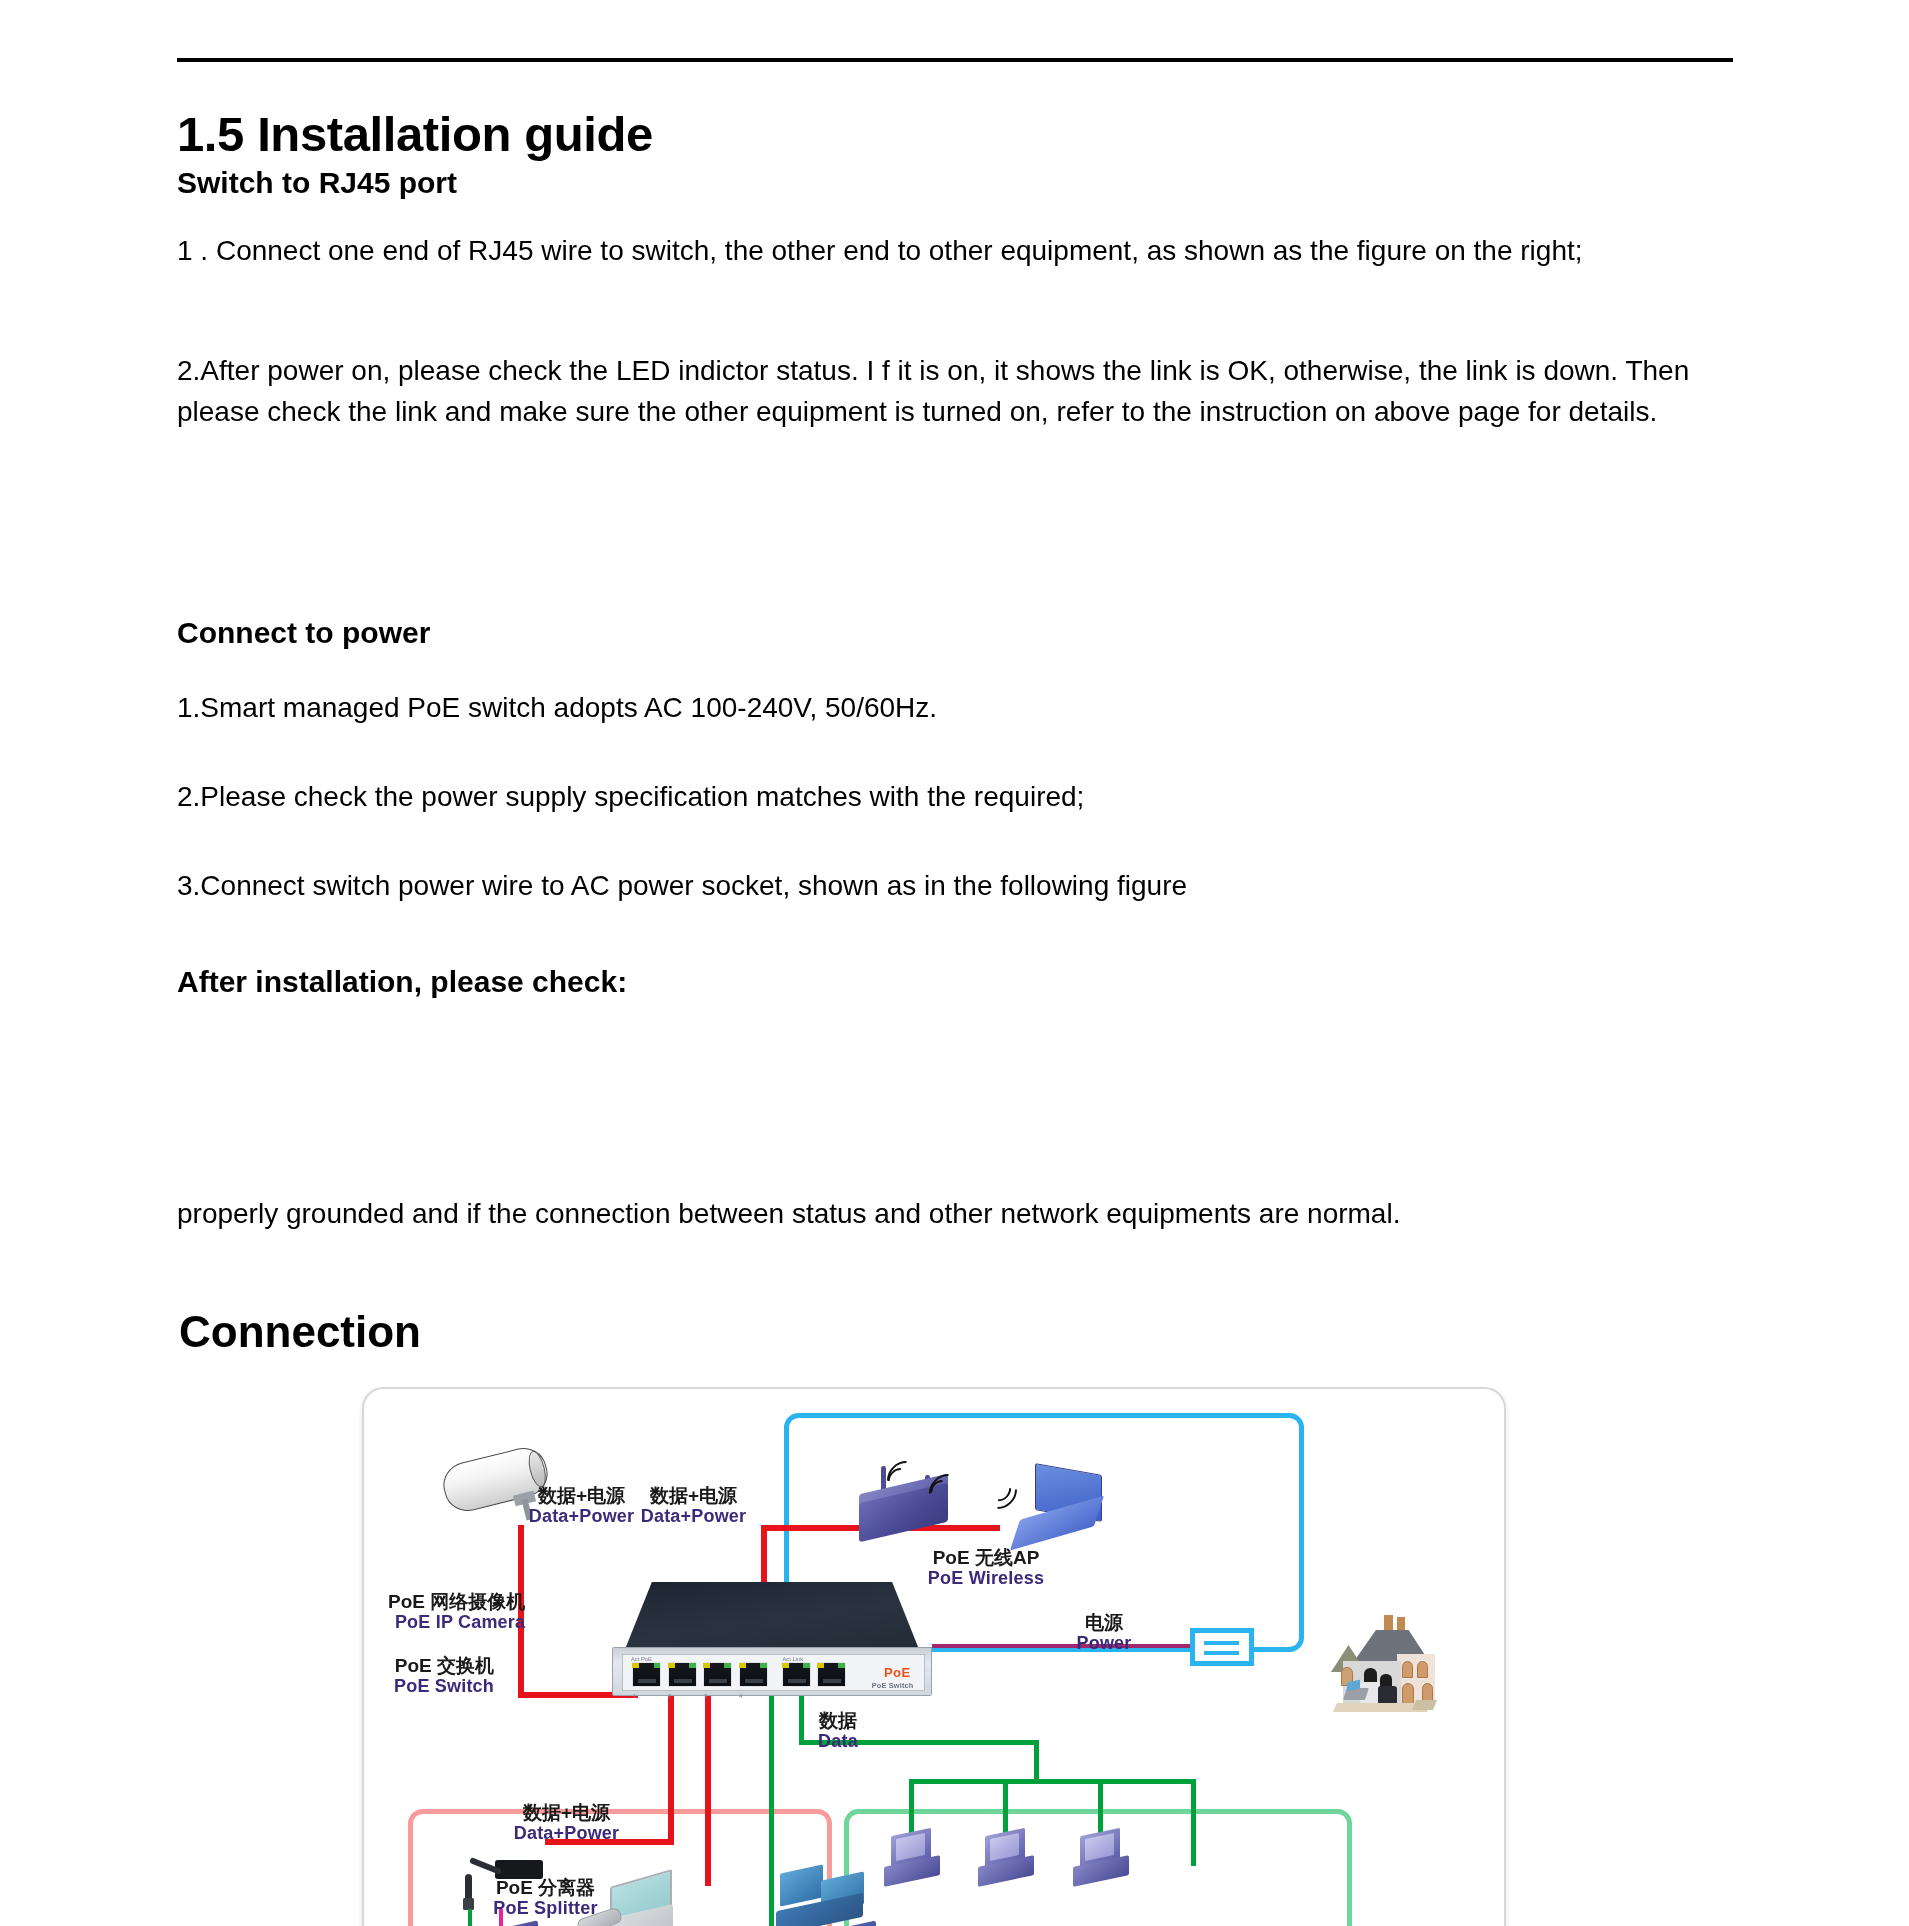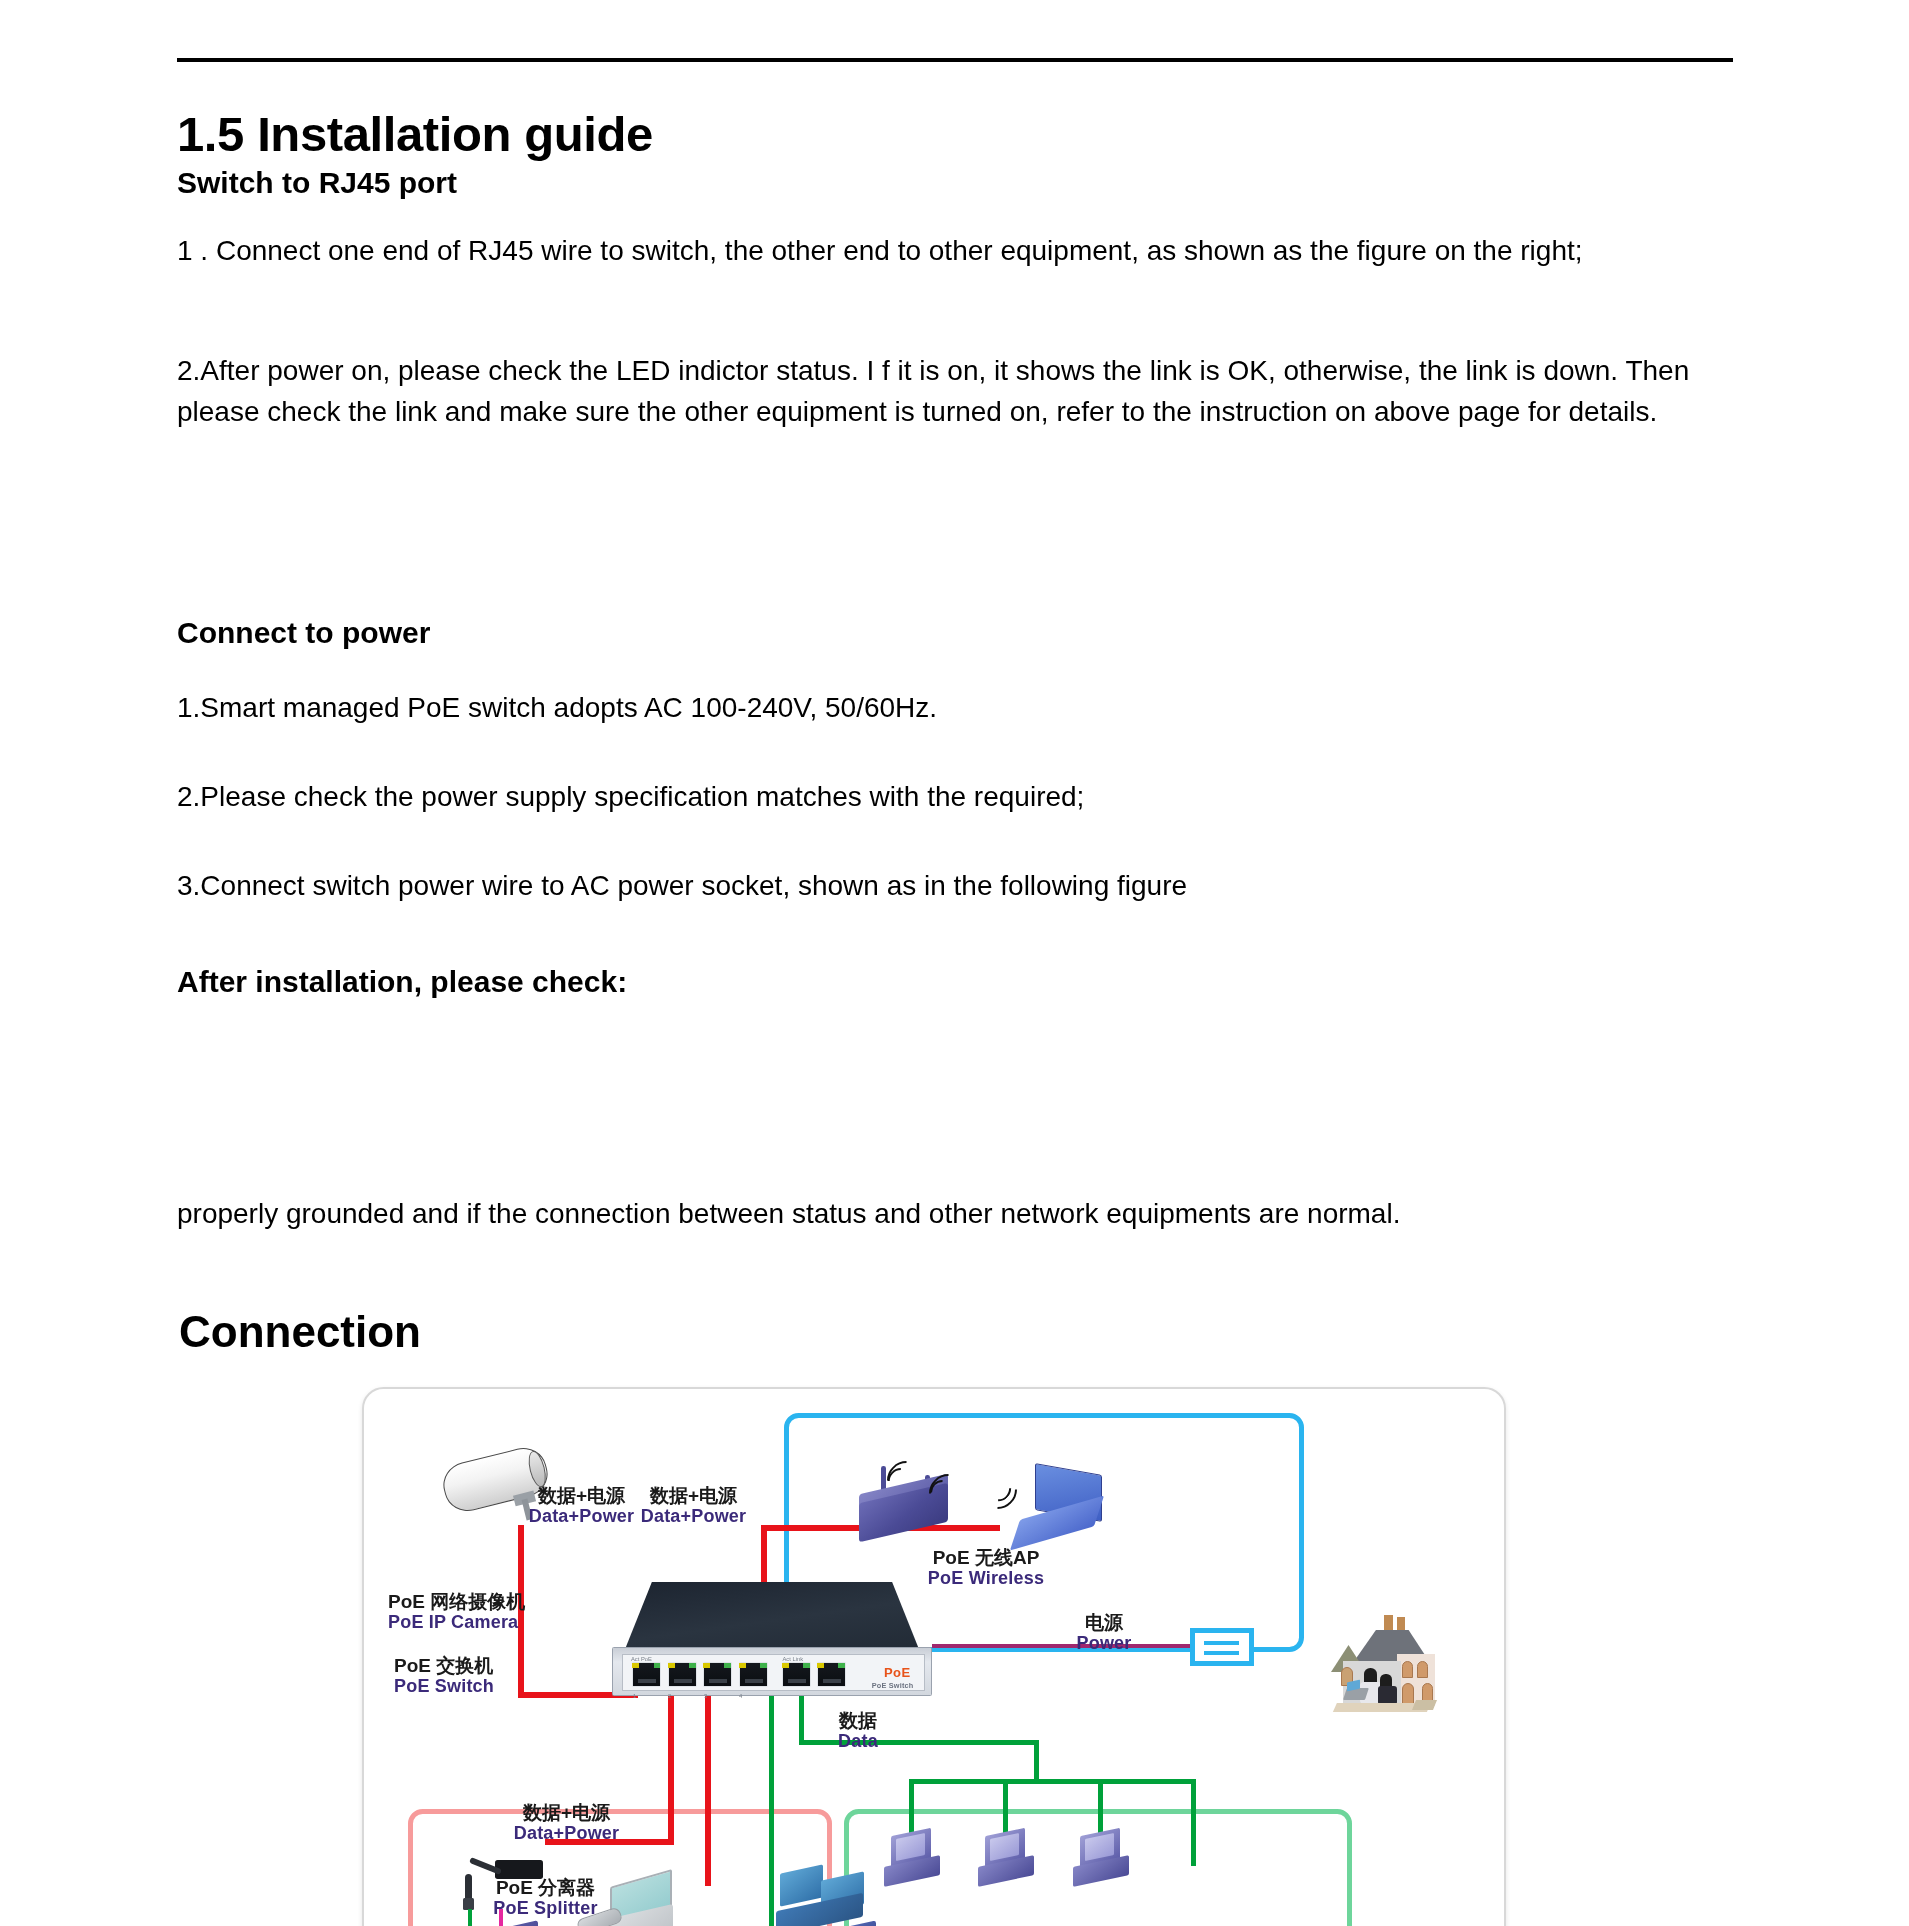--- a/index.html
+++ b/index.html
@@ -48,21 +48,21 @@
 
   
   .wire{position:absolute;background:#e8131a;}
   .wire-g{position:absolute;background:#00a13a;}
   .wire-p{position:absolute;background:#a0286e;}
 
   
   .lbl{position:absolute;text-align:center;line-height:1.12;white-space:nowrap;}
   .lbl .cn{display:block;color:#1a1a1a;font-size:19px;font-weight:600;}
   .lbl .en{display:block;color:#3b2a7a;font-size:18px;font-weight:700;letter-spacing:0.2px;}
-  .lbl-left{text-align:left;}
+  .lbl-left{text-align:right;}
 
   
   
   .switch{position:absolute;left:248px;top:193px;width:320px;height:114px;}
   .switch-top{position:absolute;left:13.5px;top:0;width:293px;height:66px;
     background:linear-gradient(172deg,#1c2430 0%,#2a3440 55%,#222b36 100%);
     clip-path:polygon(9% 0,91% 0,100% 100%,0% 100%);}
   .switch-face{position:absolute;left:0;top:65px;width:320px;height:49px;
     background:linear-gradient(180deg,#c9ced6 0%,#e4e8ee 30%,#d2d7de 100%);
     border:1.2px solid #9aa2ae;border-radius:1.5px;box-sizing:border-box;}
@@ -391,21 +391,21 @@
     <div class="lbl" style="left:539px;top:158px;width:166px">
       <span class="cn">PoE 无线AP</span>
       <span class="en">PoE Wireless</span>
     </div>
 
     <div class="lbl" style="left:692px;top:223px;width:96px">
       <span class="cn">电源</span>
       <span class="en">Power</span>
     </div>
 
-    <div class="lbl" style="left:448px;top:321px;width:92px">
+    <div class="lbl" style="left:428px;top:321px;width:92px">
       <span class="cn">数据</span>
       <span class="en">Data</span>
     </div>
 
     <div class="lbl" style="left:137px;top:413px;width:131px">
       <span class="cn">数据+电源</span>
       <span class="en">Data+Power</span>
     </div>
 
     <div class="lbl" style="left:116px;top:488px;width:131px">

